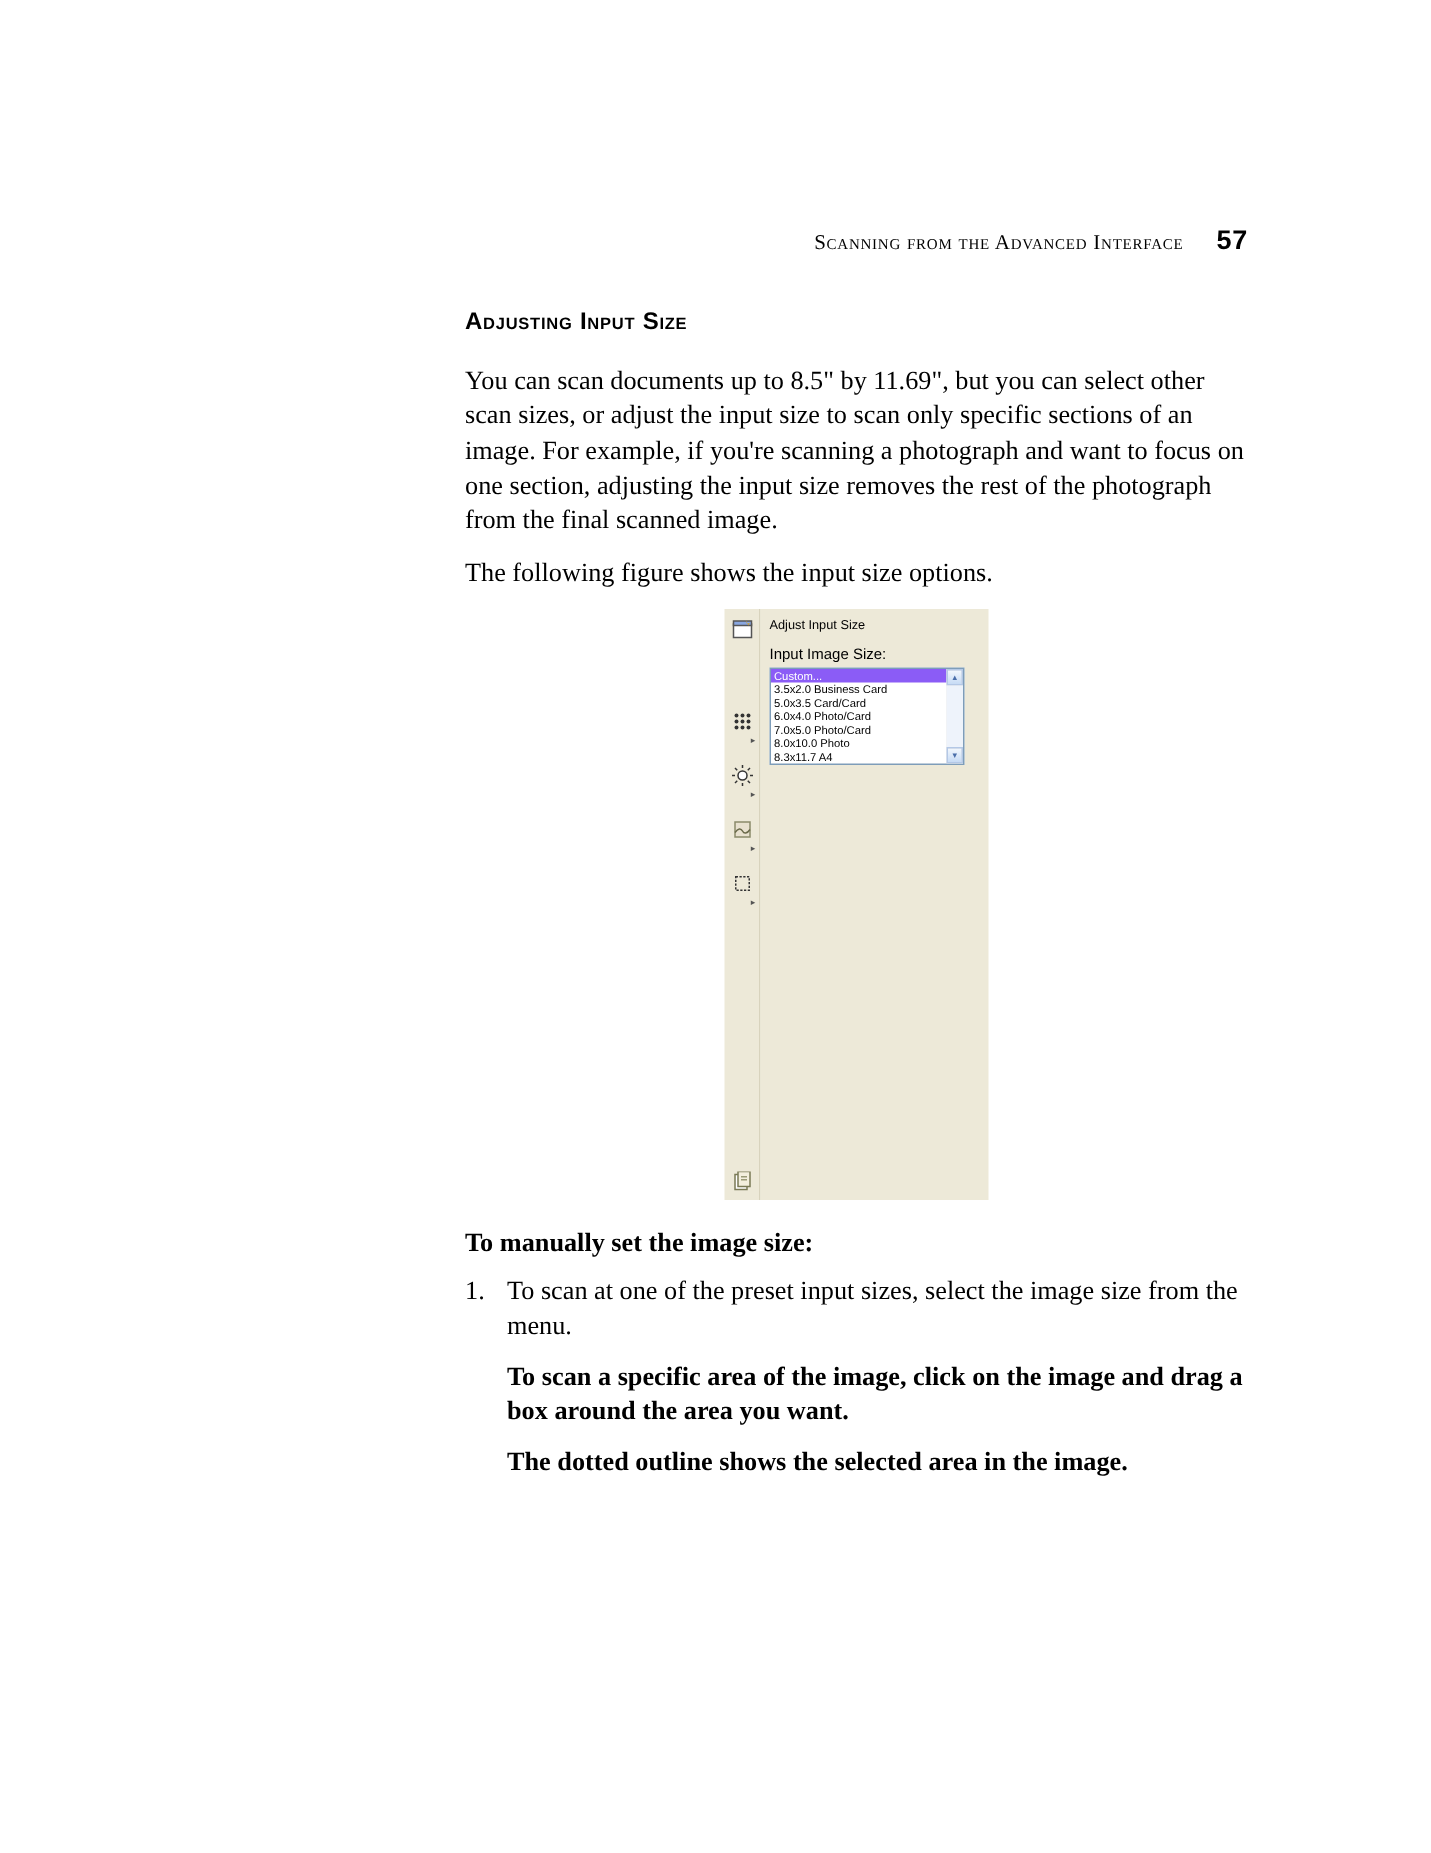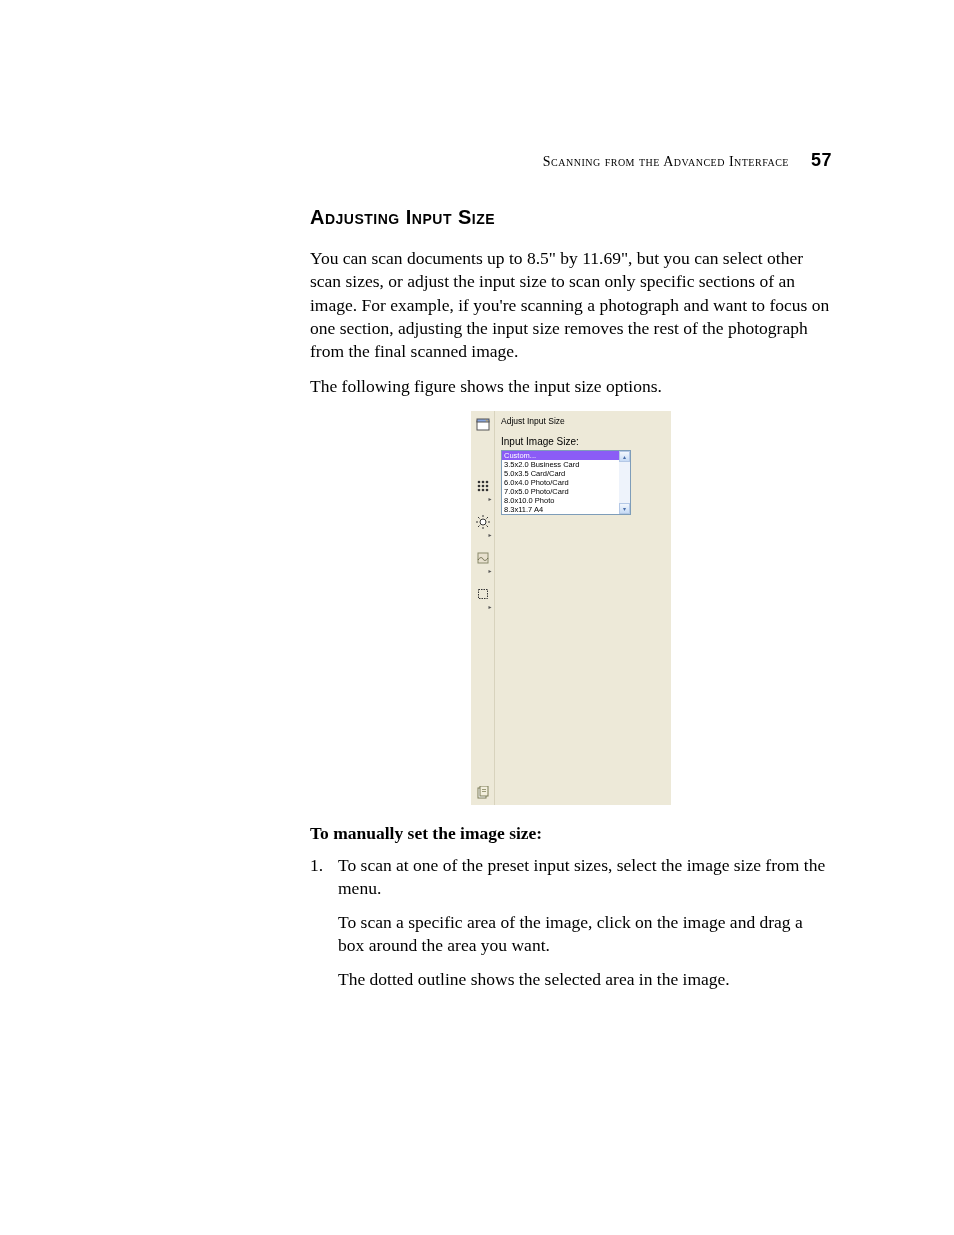--- a/index.html
+++ b/index.html
@@ -33,21 +33,21 @@
   }
   .content {
     position: absolute;
     left: 310px;
     top: 206px;
     width: 522px;
   }
   h2.section-title {
     font-family: "Arial Narrow", "Helvetica Neue", Arial, sans-serif;
     font-weight: 700;
-    font-size: 20px;
+    font-size: 16px;
     letter-spacing: 0.5px;
     margin: 0 0 18px 0;
     font-variant: small-caps;
     font-stretch: condensed;
   }
   p.body {
     font-size: 17.5px;
     line-height: 1.33;
     margin: 0 0 12px 0;
   }
@@ -67,30 +67,31 @@
   .list-item .num {
     width: 28px;
     flex: 0 0 28px;
   }
   .list-item .txt {
     flex: 1;
   }
   .list-cont {
     margin-left: 28px;
     margin-bottom: 10px;
+    font-weight: bold;
   }
 
   
   .figure-wrap {
     margin: 10px 0 8px 0;
     display: flex;
     justify-content: center;
   }
   .figure {
-    width: 200px;
+    width: 176px;
     height: 394px;
     display: flex;
     font-family: Tahoma, Arial, sans-serif;
     font-size: 8px;
     color: #000;
   }
   .fig-toolbar {
     width: 24px;
     background: #ede9d8;
     border-right: 1px solid #d8d3bd;

